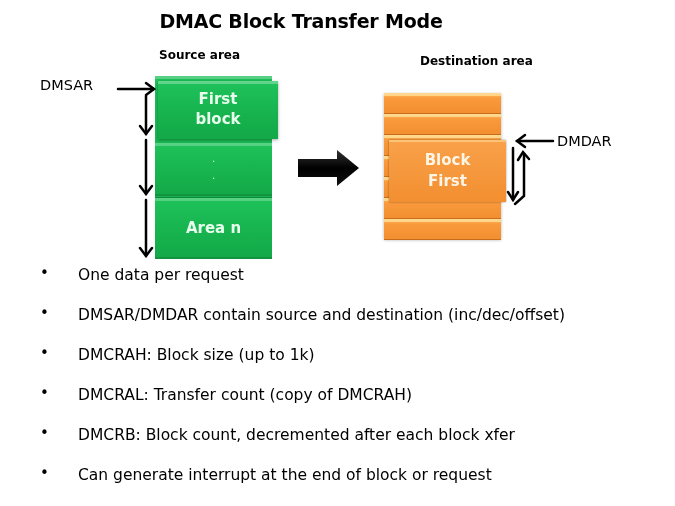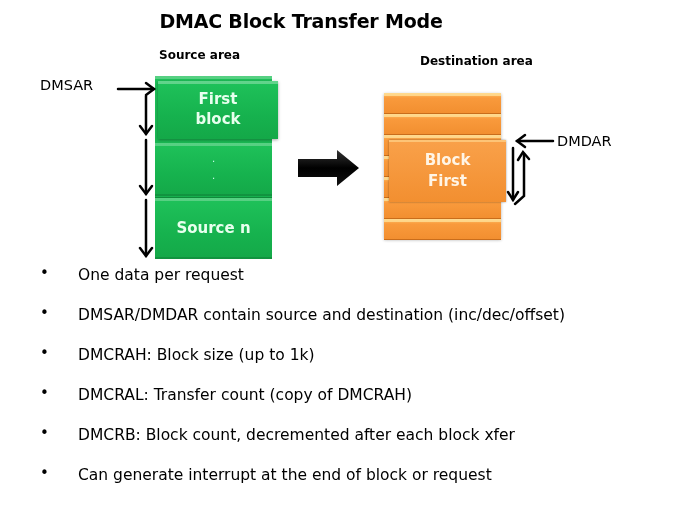--- a/index.html
+++ b/index.html
@@ -39,21 +39,21 @@
   <div class="abs g" style="left:0;top:0;width:117px;height:182px;"></div>
   <div class="abs g gblock" style="left:3px;top:5px;width:120px;height:58px;box-shadow:0 1px 3px rgba(0,0,0,0.35), inset 0 3px 0 rgba(255,255,255,0.3);">
     <div style="margin-top:8px;">First</div>
     <div>block</div>
   </div>
   <div class="abs g gdot" style="left:0;top:67px;width:117px;height:53px;">
     <div style="margin-top:10px;">.</div>
     <div style="margin-top:6px;">.</div>
   </div>
   <div class="abs g gblock" style="left:0;top:121px;width:117px;height:61px;border-top:1px solid #0e8a3a;">
-    <div style="margin-top:20px;">Source n</div>
+    <div style="margin-top:20px;">Area n</div>
   </div>
 </div>
 
 <svg class="abs" style="left:110px;top:78px;" width="50" height="185">
   <g stroke="#000" stroke-width="2.5" fill="none" stroke-linecap="round">
     <g>
       <line x1="8" y1="11" x2="44" y2="11"></line>
       <polyline points="36,5 44,11 36,17"></polyline>
     </g>
     <g>

